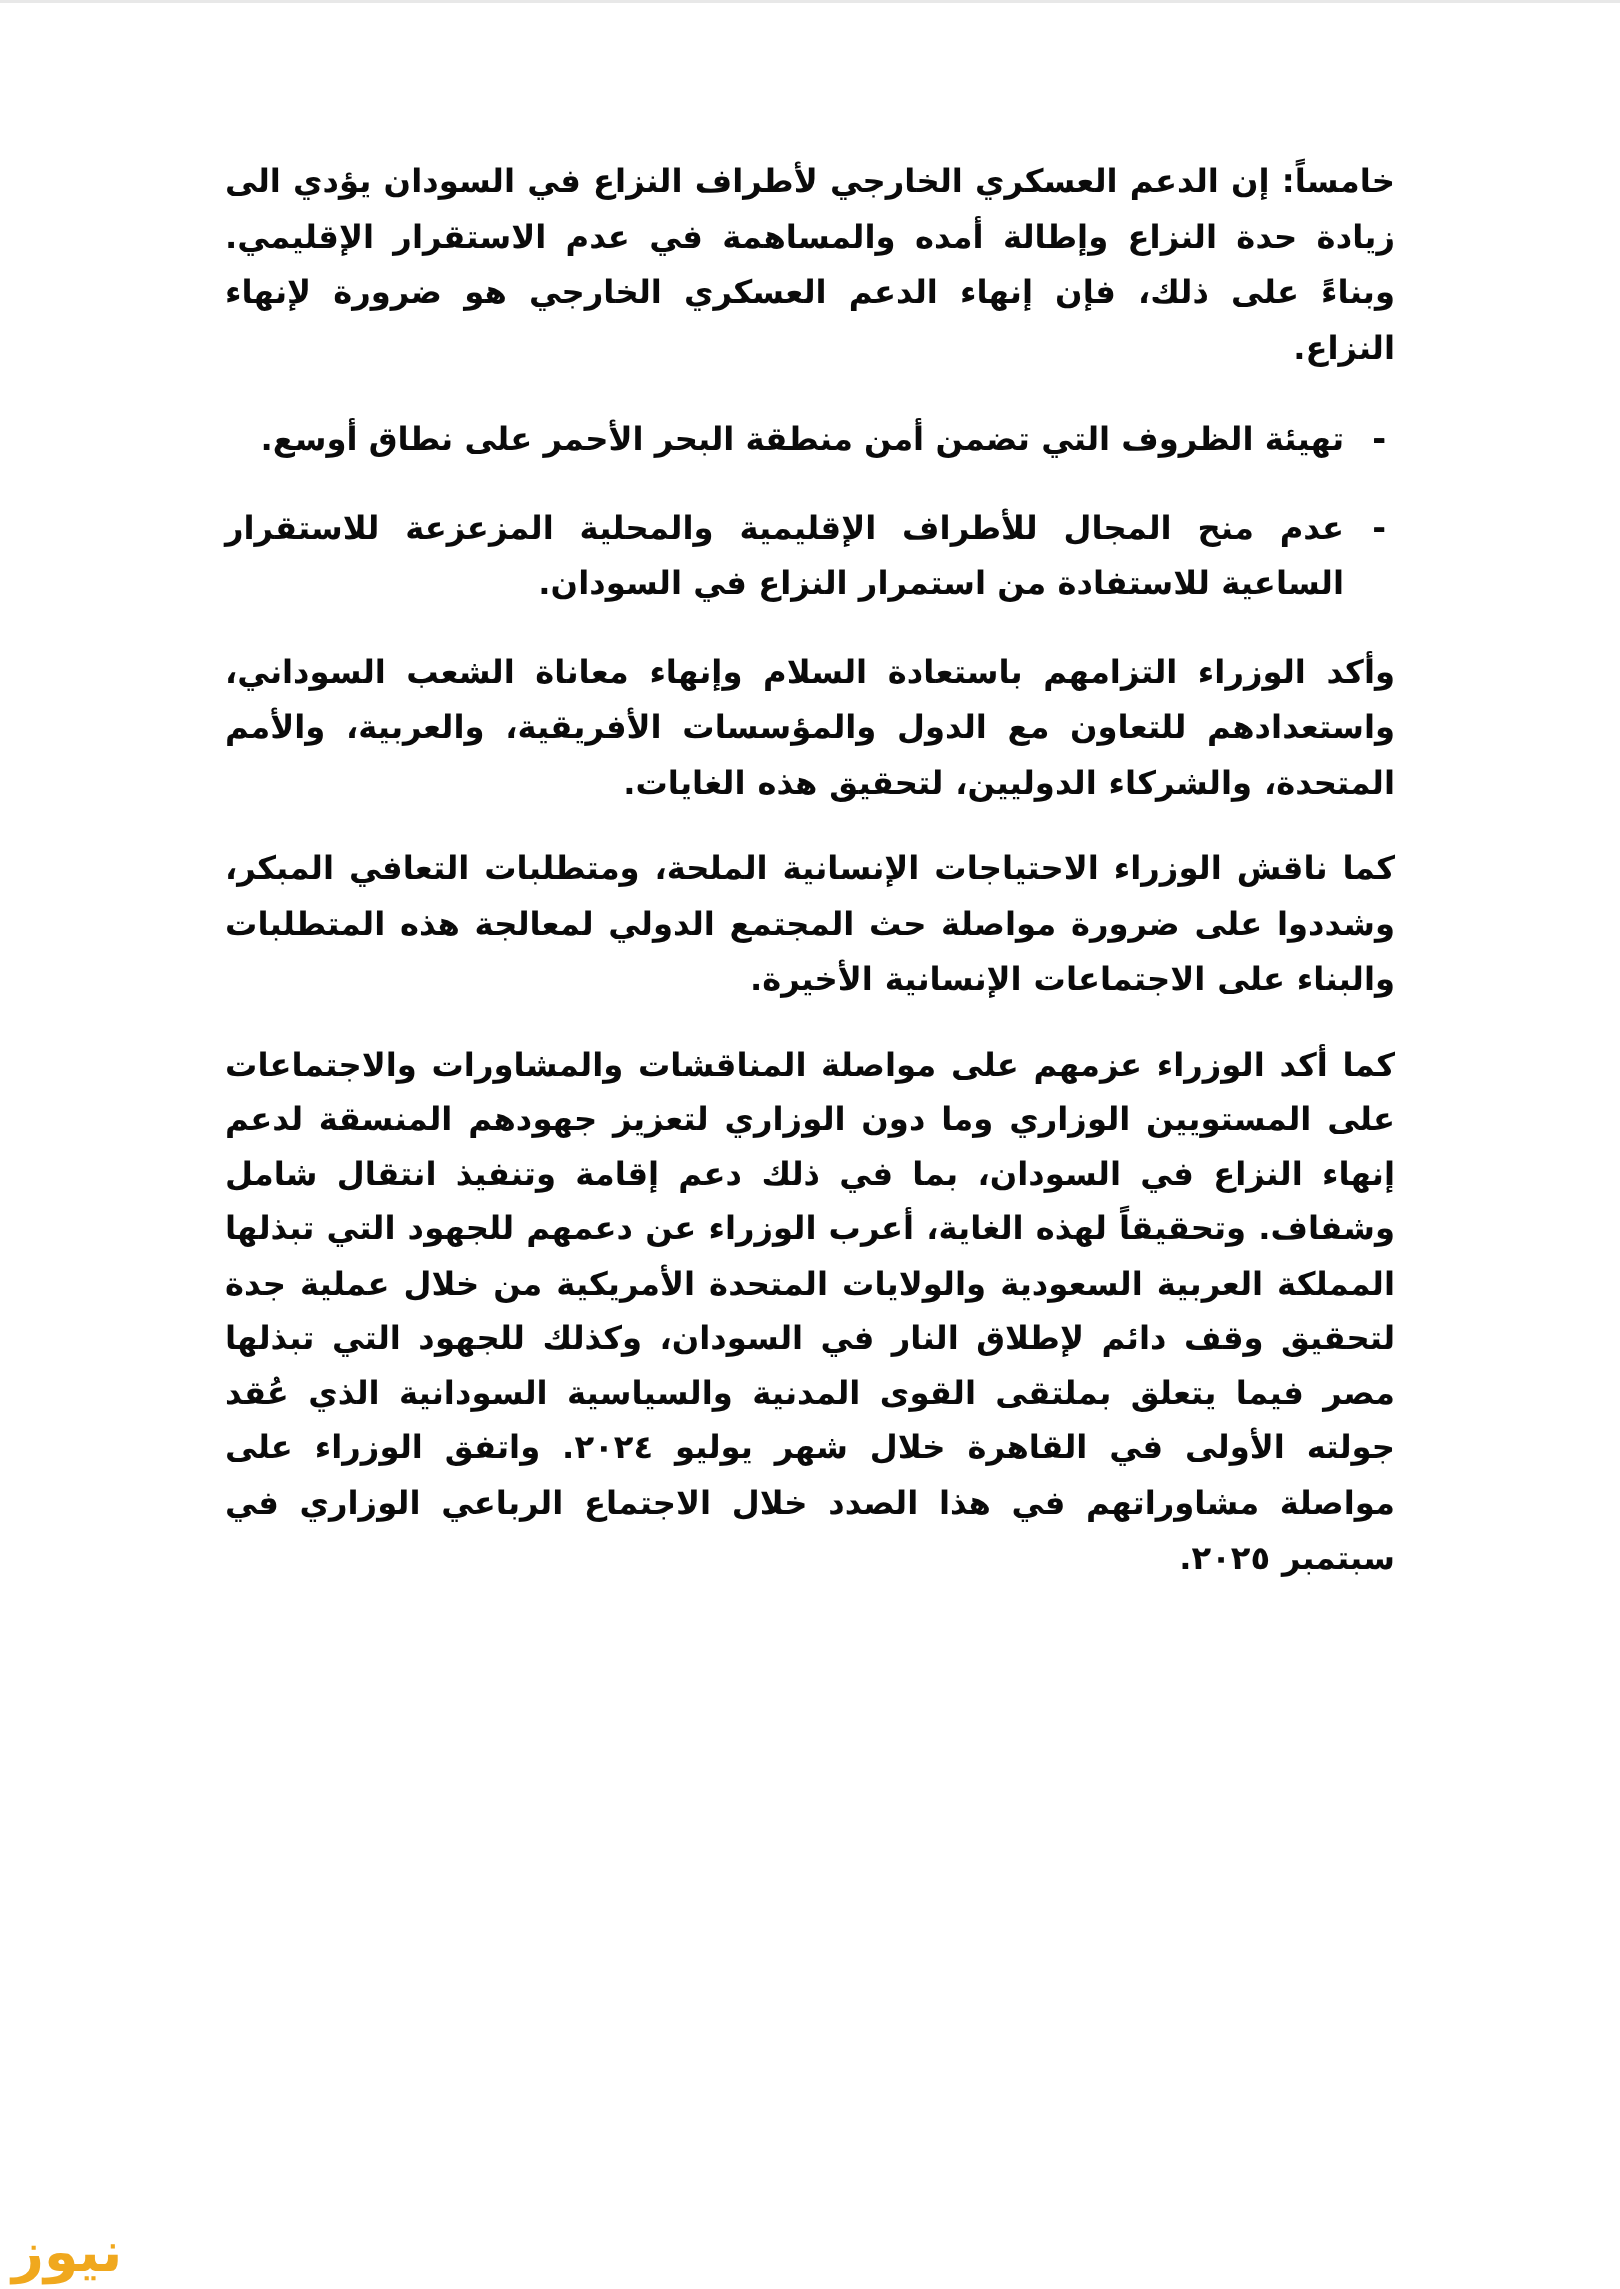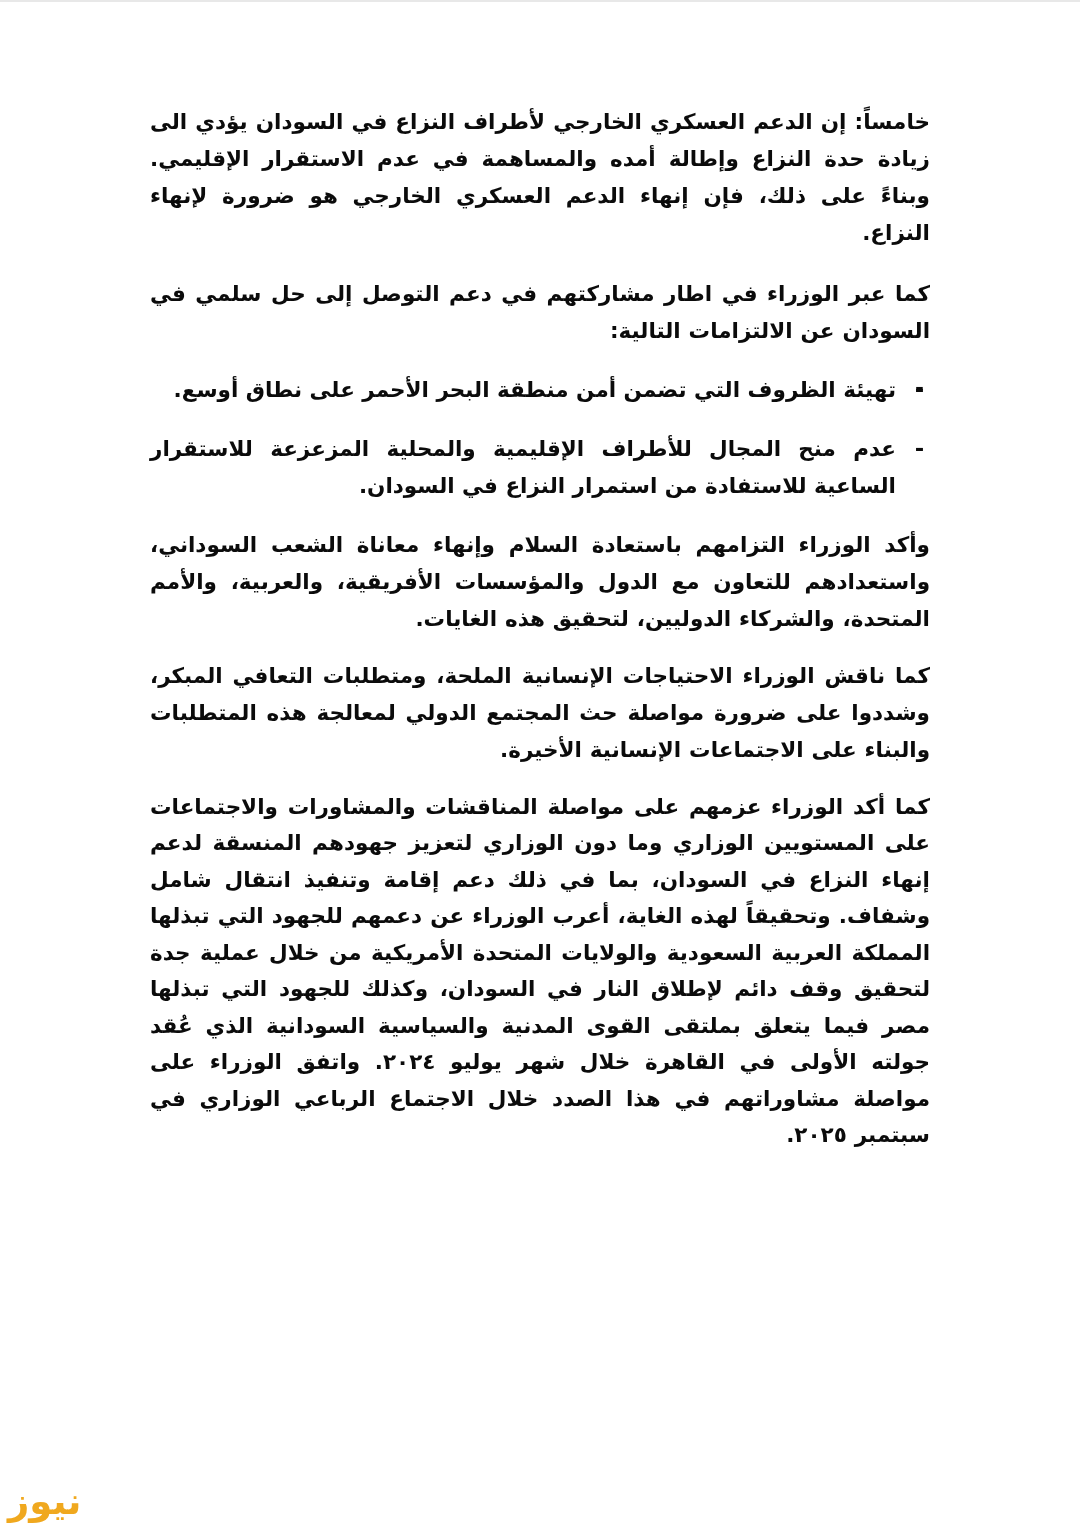--- a/index.html
+++ b/index.html
@@ -115,21 +115,20 @@
 <body>
 
 <div class="page">
 
   <div class="top-rule"></div>
 
   <div class="doc-body">
 
     <p class="para first">خامساً: إن الدعم العسكري الخارجي لأطراف النزاع في السودان يؤدي الى زيادة حدة النزاع وإطالة أمده والمساهمة في عدم الاستقرار الإقليمي. وبناءً على ذلك، فإن إنهاء الدعم العسكري الخارجي هو ضرورة لإنهاء النزاع.</p>
 
-    <p class="para">كما عبر الوزراء في اطار مشاركتهم في دعم التوصل إلى حل سلمي في السودان عن الالتزامات التالية:</p>
 
     <div class="bullet">
       <span class="dash">-</span>
     </div>
 
     <div class="bullet">
       <span class="dash">-</span>
     </div>
 
     <div class="bullet">

